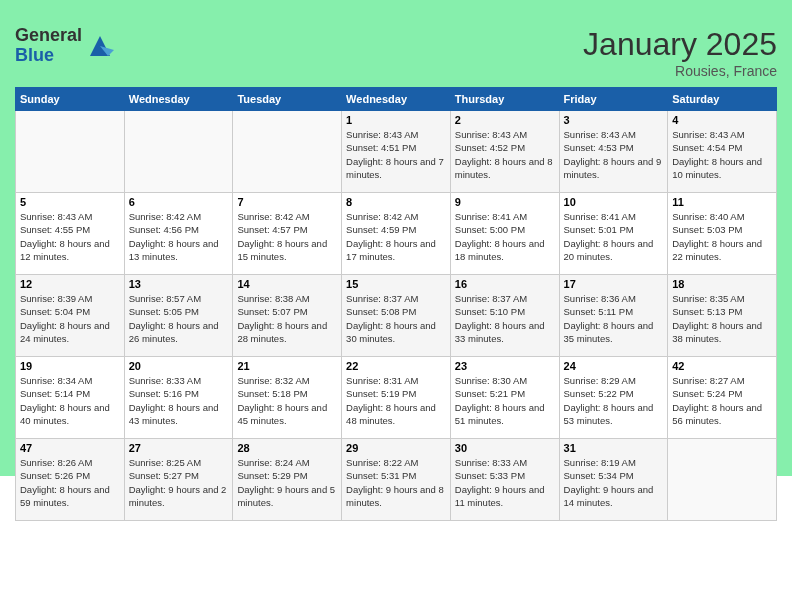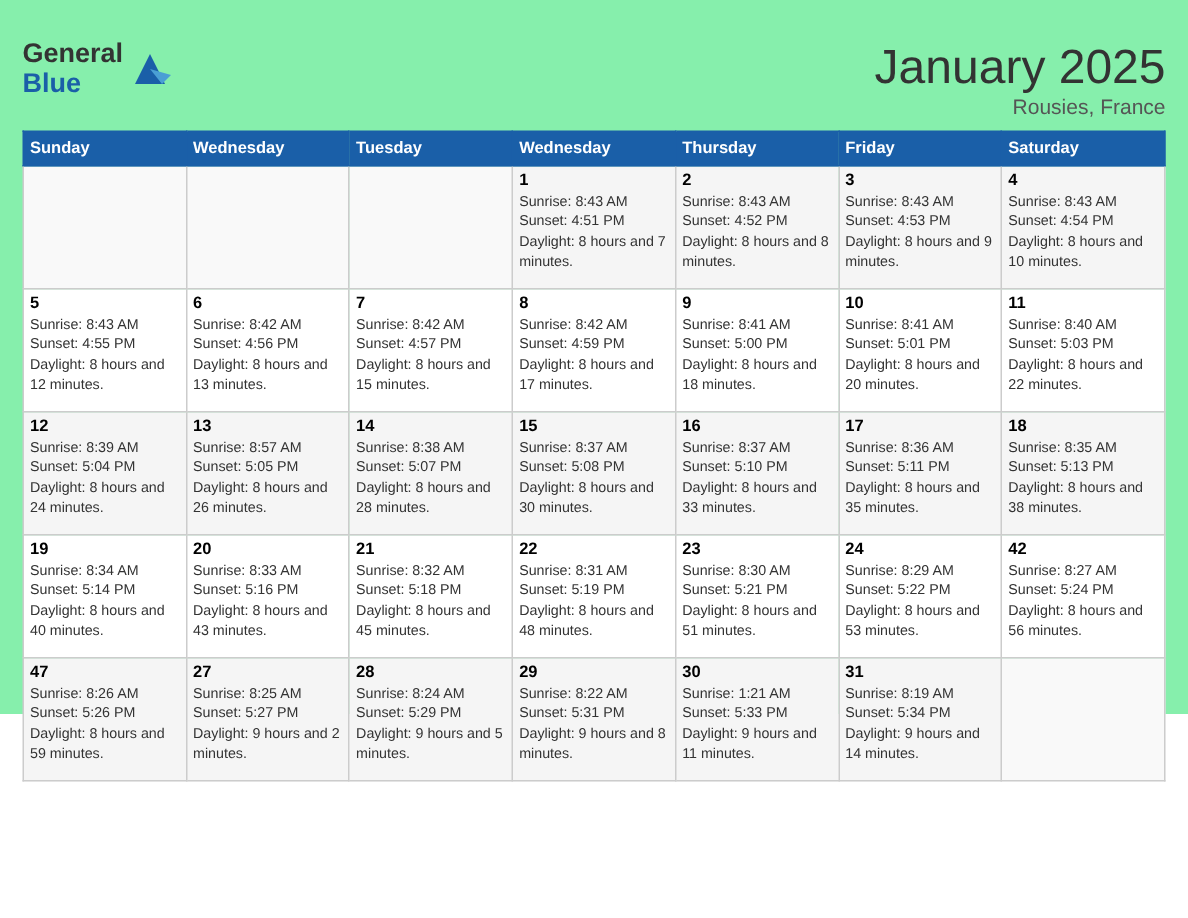--- a/index.html
+++ b/index.html
@@ -345,21 +345,21 @@
           </td>
           <td>
             <span class="day-number">29</span>
             <div class="day-info">Sunrise: 8:22 AM
 Sunset: 5:31 PM
 Daylight: 9 hours
 and 8 minutes.</div>
           </td>
           <td>
             <span class="day-number">30</span>
-            <div class="day-info">Sunrise: 1:21 AM
+            <div class="day-info">Sunrise: 8:33 AM
 Sunset: 5:33 PM
 Daylight: 9 hours
 and 11 minutes.</div>
           </td>
           <td>
             <span class="day-number">31</span>
             <div class="day-info">Sunrise: 8:19 AM
 Sunset: 5:34 PM
 Daylight: 9 hours
 and 14 minutes.</div>

